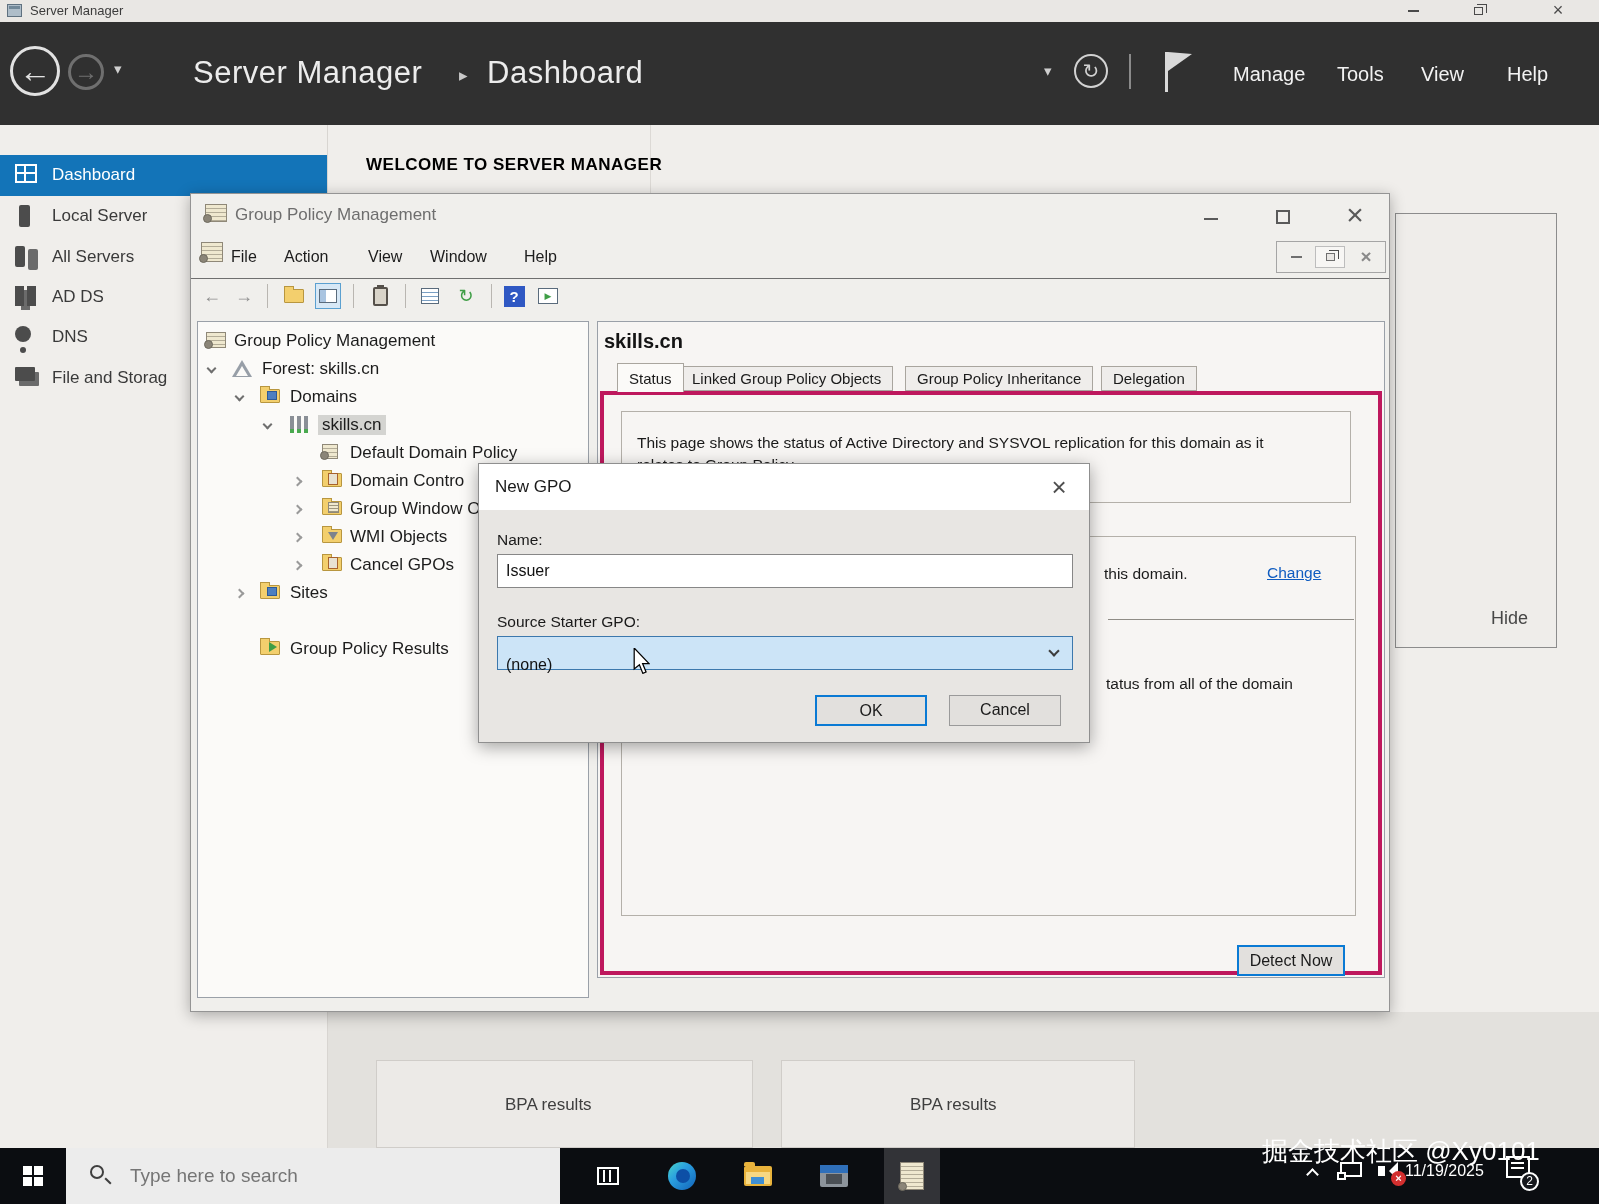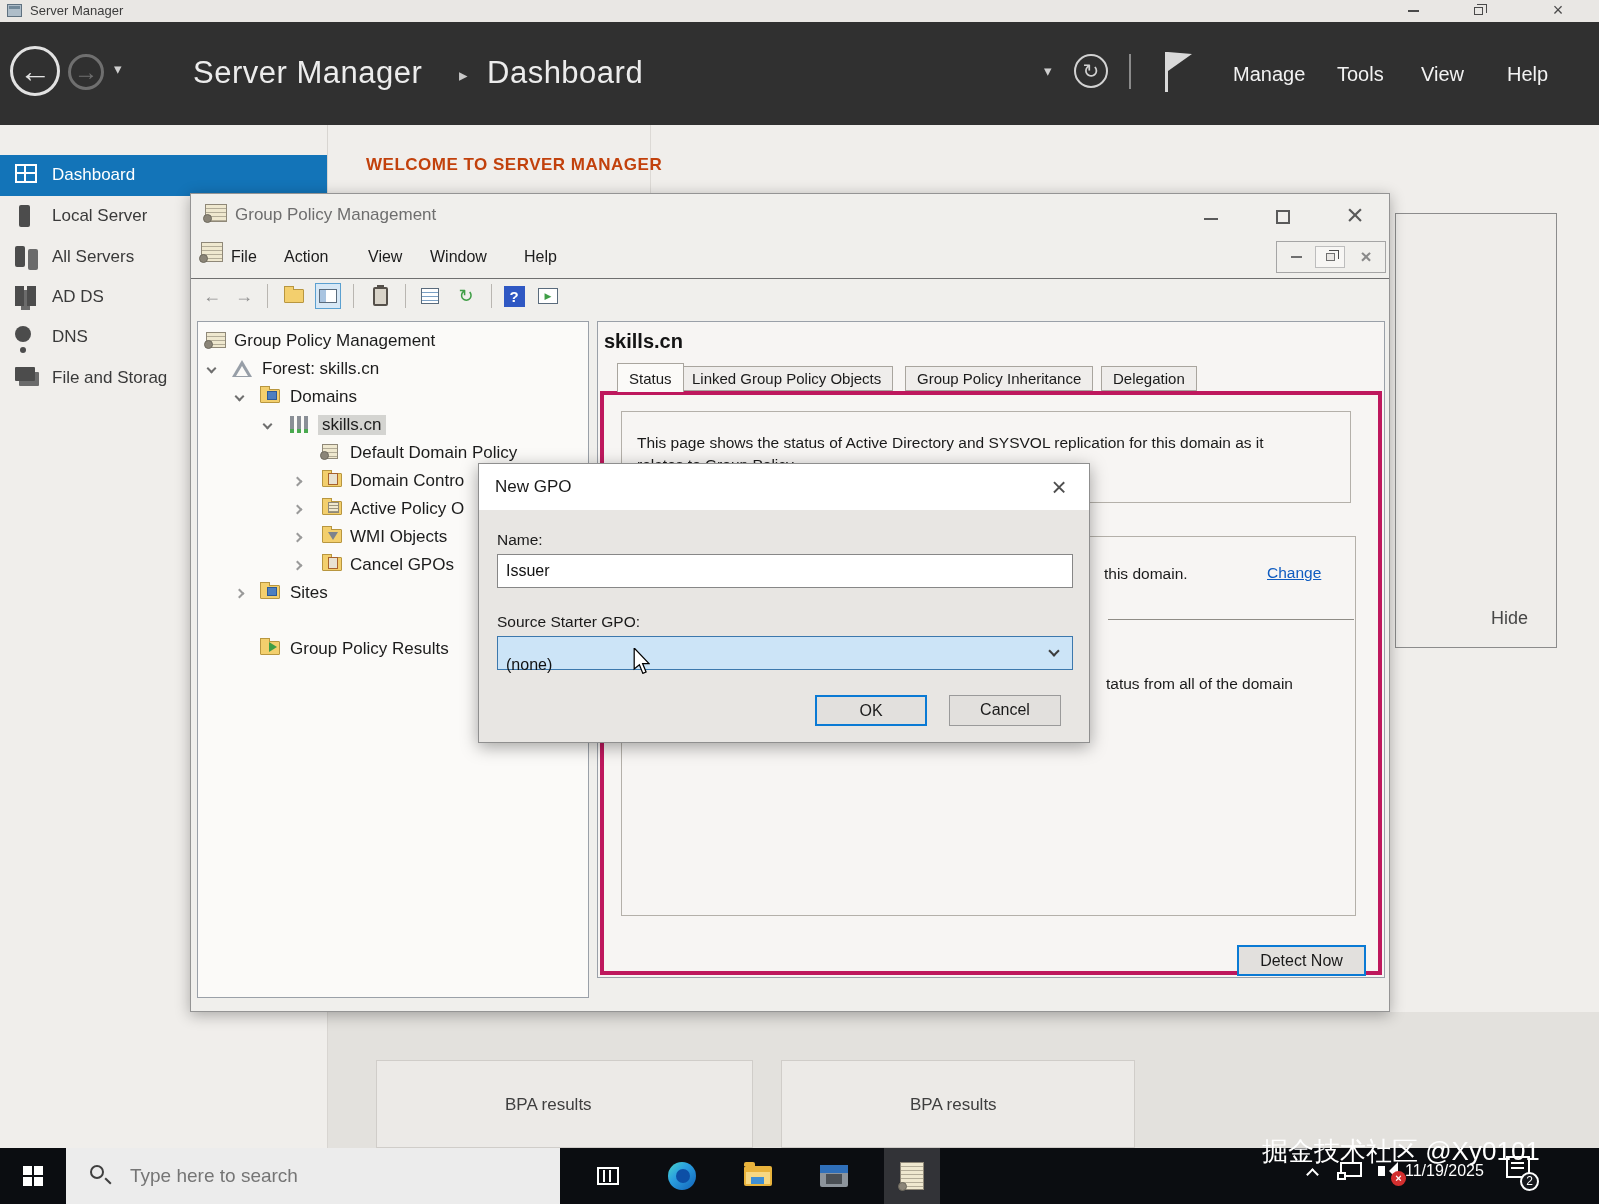--- a/index.html
+++ b/index.html
@@ -132,21 +132,21 @@
     <div class="abs" style="left:1165px;top:30px;width:3px;height:40px;background:#d9d9d9;"></div>
     <div class="abs" style="left:1168px;top:30px;width:24px;height:20px;background:#d9d9d9;clip-path:polygon(0 0,100% 10%,0 95%);"></div>
     <span class="navmenu" style="left:1233px;top:41px;">Manage</span>
     <span class="navmenu" style="left:1337px;top:41px;">Tools</span>
     <span class="navmenu" style="left:1421px;top:41px;">View</span>
     <span class="navmenu" style="left:1507px;top:41px;">Help</span>
   </div>
 
   <div class="abs" style="left:327px;top:125px;width:1px;height:1023px;background:#d8d5d1;"></div>
   <div class="abs" style="left:650px;top:125px;width:1px;height:68px;background:#dcd9d5;"></div>
-  <div class="abs" style="left:366px;top:155px;font-size:17px;font-weight:bold;letter-spacing:.5px;color:#c2410c;">WELCOME TO SERVER MANAGER</div>
+  <div class="abs" style="left:366px;top:155px;font-size:17px;font-weight:bold;letter-spacing:.5px;color:#000000;">WELCOME TO SERVER MANAGER</div>
 
   <div class="siderow sel" style="top:155px;">
     <span class="sico" style="width:22px;height:19px;background:#1374b8;border:2px solid #fff;">
         <span style="position:absolute;left:7px;top:0;width:2px;height:15px;background:#fff;"></span>
         <span style="position:absolute;left:0;top:6px;width:18px;height:2px;background:#fff;"></span>
       </span>
     <span class="slabel">Dashboard</span>
   </div>
   <div class="siderow" style="top:196px;">
     <span class="sico" style="left:19px;width:11px;height:22px;background:#4c4c4c;border-radius:2px;"></span>
@@ -277,21 +277,21 @@
         <span class="tico" style="left:124px;"><span class="ic-folder ov-clip"></span></span>
         <span class="tlabel" style="left:152px;">Domain Contro</span>
       </div>
       <div class="trow" style="top:118px;">
         <span class="tico" style="left:124px;"><span class="ic-scroll" style="width:16px;height:15px;"></span></span>
         <span class="tlabel" style="left:152px;">Default Domain Policy</span>
       </div>
       <div class="trow" style="top:174px;">
         <span class="chev right" style="left:96px;"></span>
         <span class="tico" style="left:124px;"><span class="ic-folder ov-scroll"></span></span>
-        <span class="tlabel" style="left:152px;">Active Policy O</span>
+        <span class="tlabel" style="left:152px;">Group Window O</span>
       </div>
       <div class="trow" style="top:202px;">
         <span class="chev right" style="left:96px;"></span>
         <span class="tico" style="left:124px;"><span class="ic-folder ov-funnel"></span></span>
         <span class="tlabel" style="left:152px;">WMI Objects</span>
       </div>
       <div class="trow" style="top:230px;">
         <span class="chev right" style="left:96px;"></span>
         <span class="tico" style="left:124px;"><span class="ic-folder ov-clip"></span></span>
         <span class="tlabel" style="left:152px;">Cancel GPOs</span>
@@ -319,21 +319,21 @@
           <span class="ptext" style="left:15px;top:22px;">This page shows the status of Active Directory and SYSVOL replication for this domain as it</span>
           <span class="ptext" style="left:15px;top:44px;">relates to Group Policy.</span>
         </div>
 
         <div class="secbox" style="left:17px;top:141px;width:735px;height:380px;">
           <span class="ptext" style="left:482px;top:28px;">this domain.</span>
           <span class="ptext link" style="left:645px;top:27px;">Change</span>
           <div class="abs" style="left:486px;top:82px;width:246px;height:1px;background:#8f8c86;"></div>
           <span class="ptext" style="left:484px;top:138px;">tatus from all of the domain</span>
         </div>
-        <div class="btn focus" style="left:633px;top:550px;width:129px;"><span>Detect Now</span></div>
+        <div class="btn focus" style="left:633px;top:550px;width:108px;"><span>Detect Now</span></div>
       </div>
     </div>
   </div>
 
   <div class="dialog">
     <div class="dtitle">
       <span class="abs" style="left:16px;top:13px;font-size:17px;color:#1a1a1a;">New GPO</span>
       <div class="winbtn2" style="left:560px;top:6px;width:40px;height:34px;font-size:26px;font-weight:300;color:#4f4f4f;">
           <span>×</span>
         </div>

